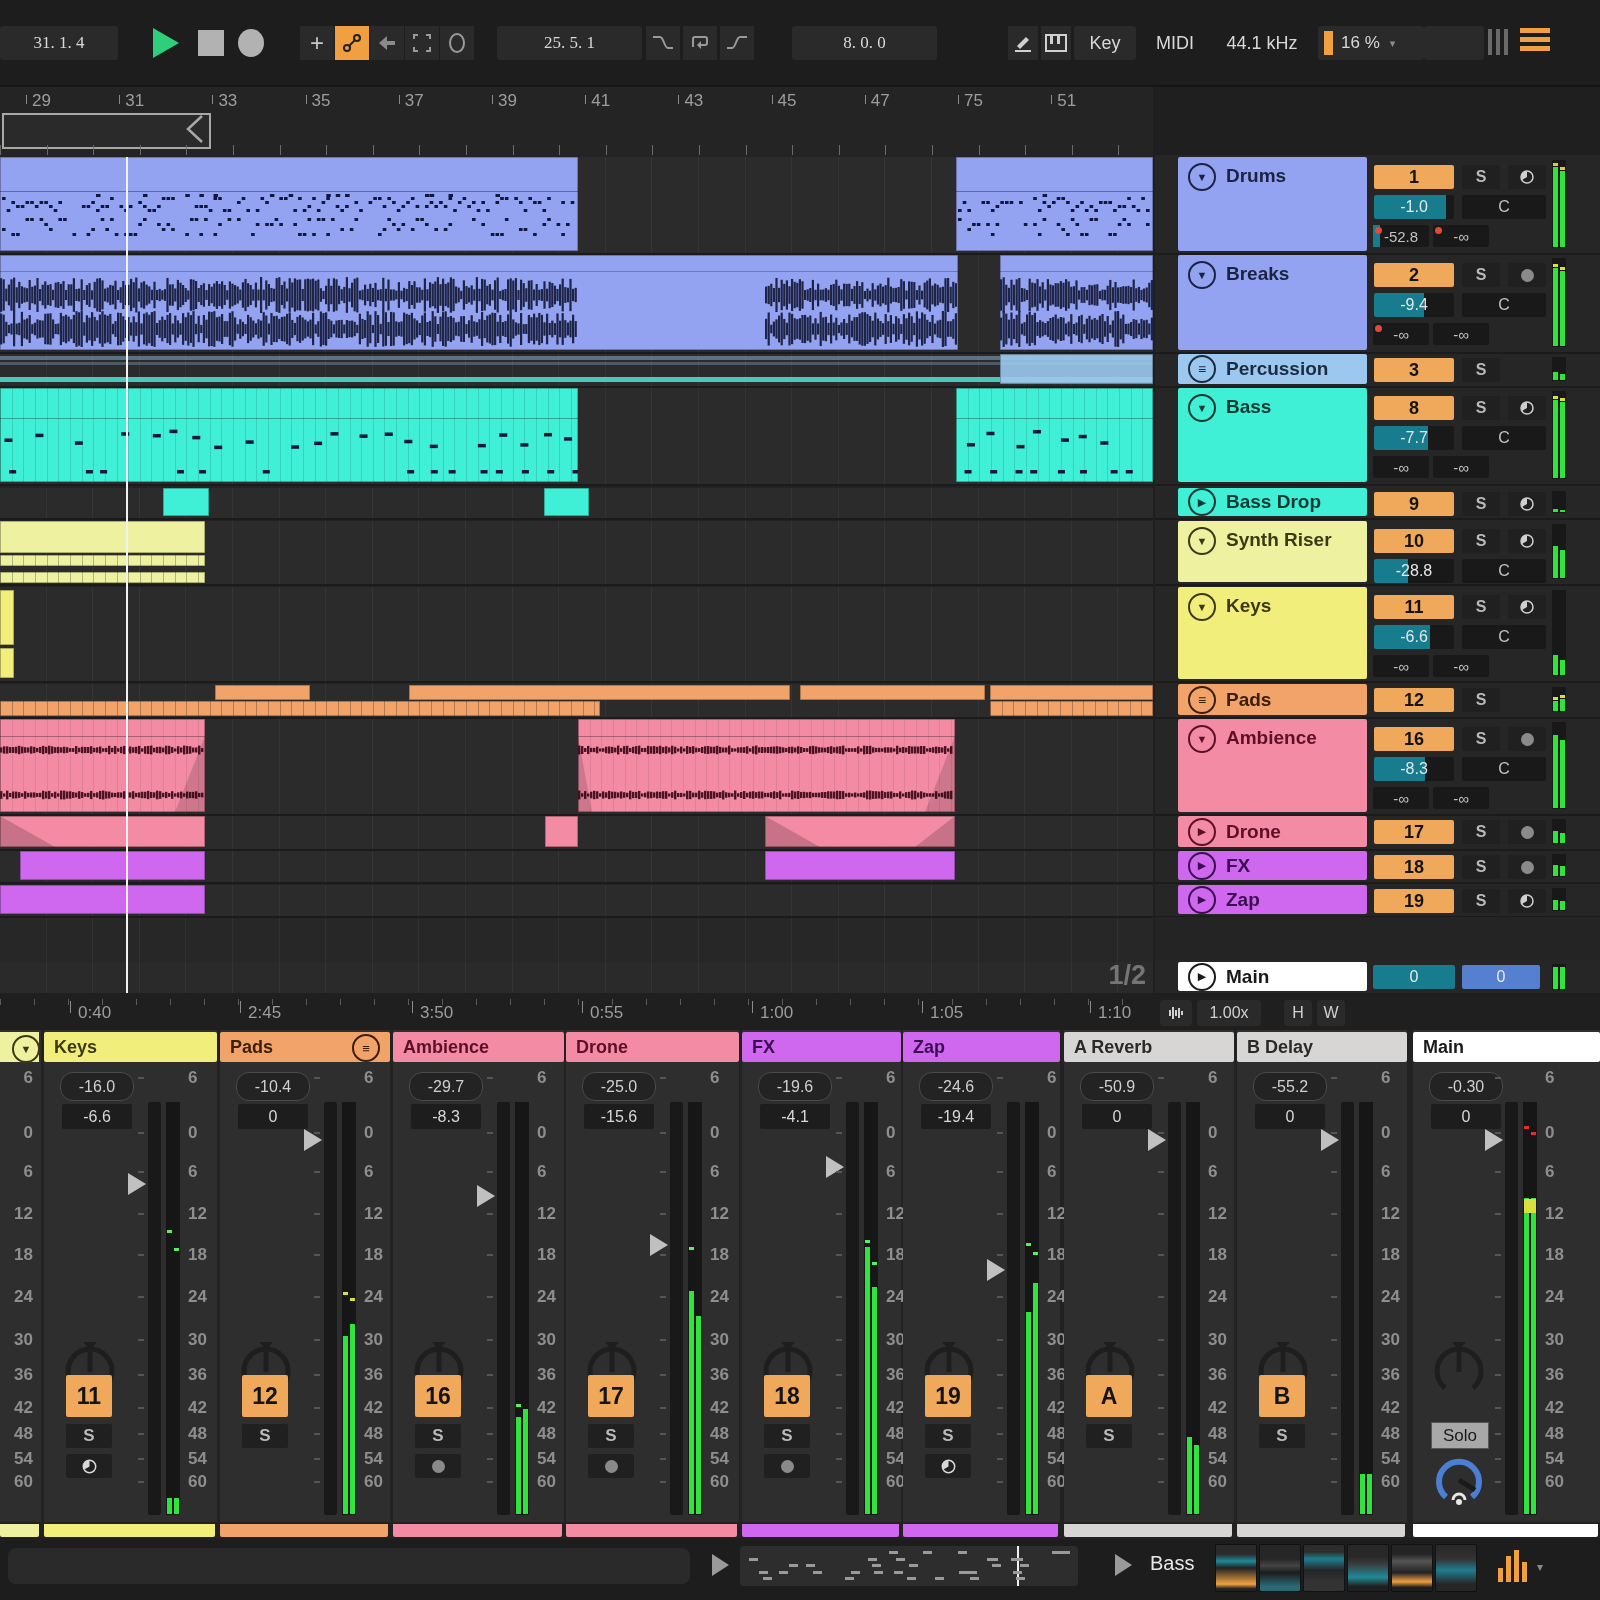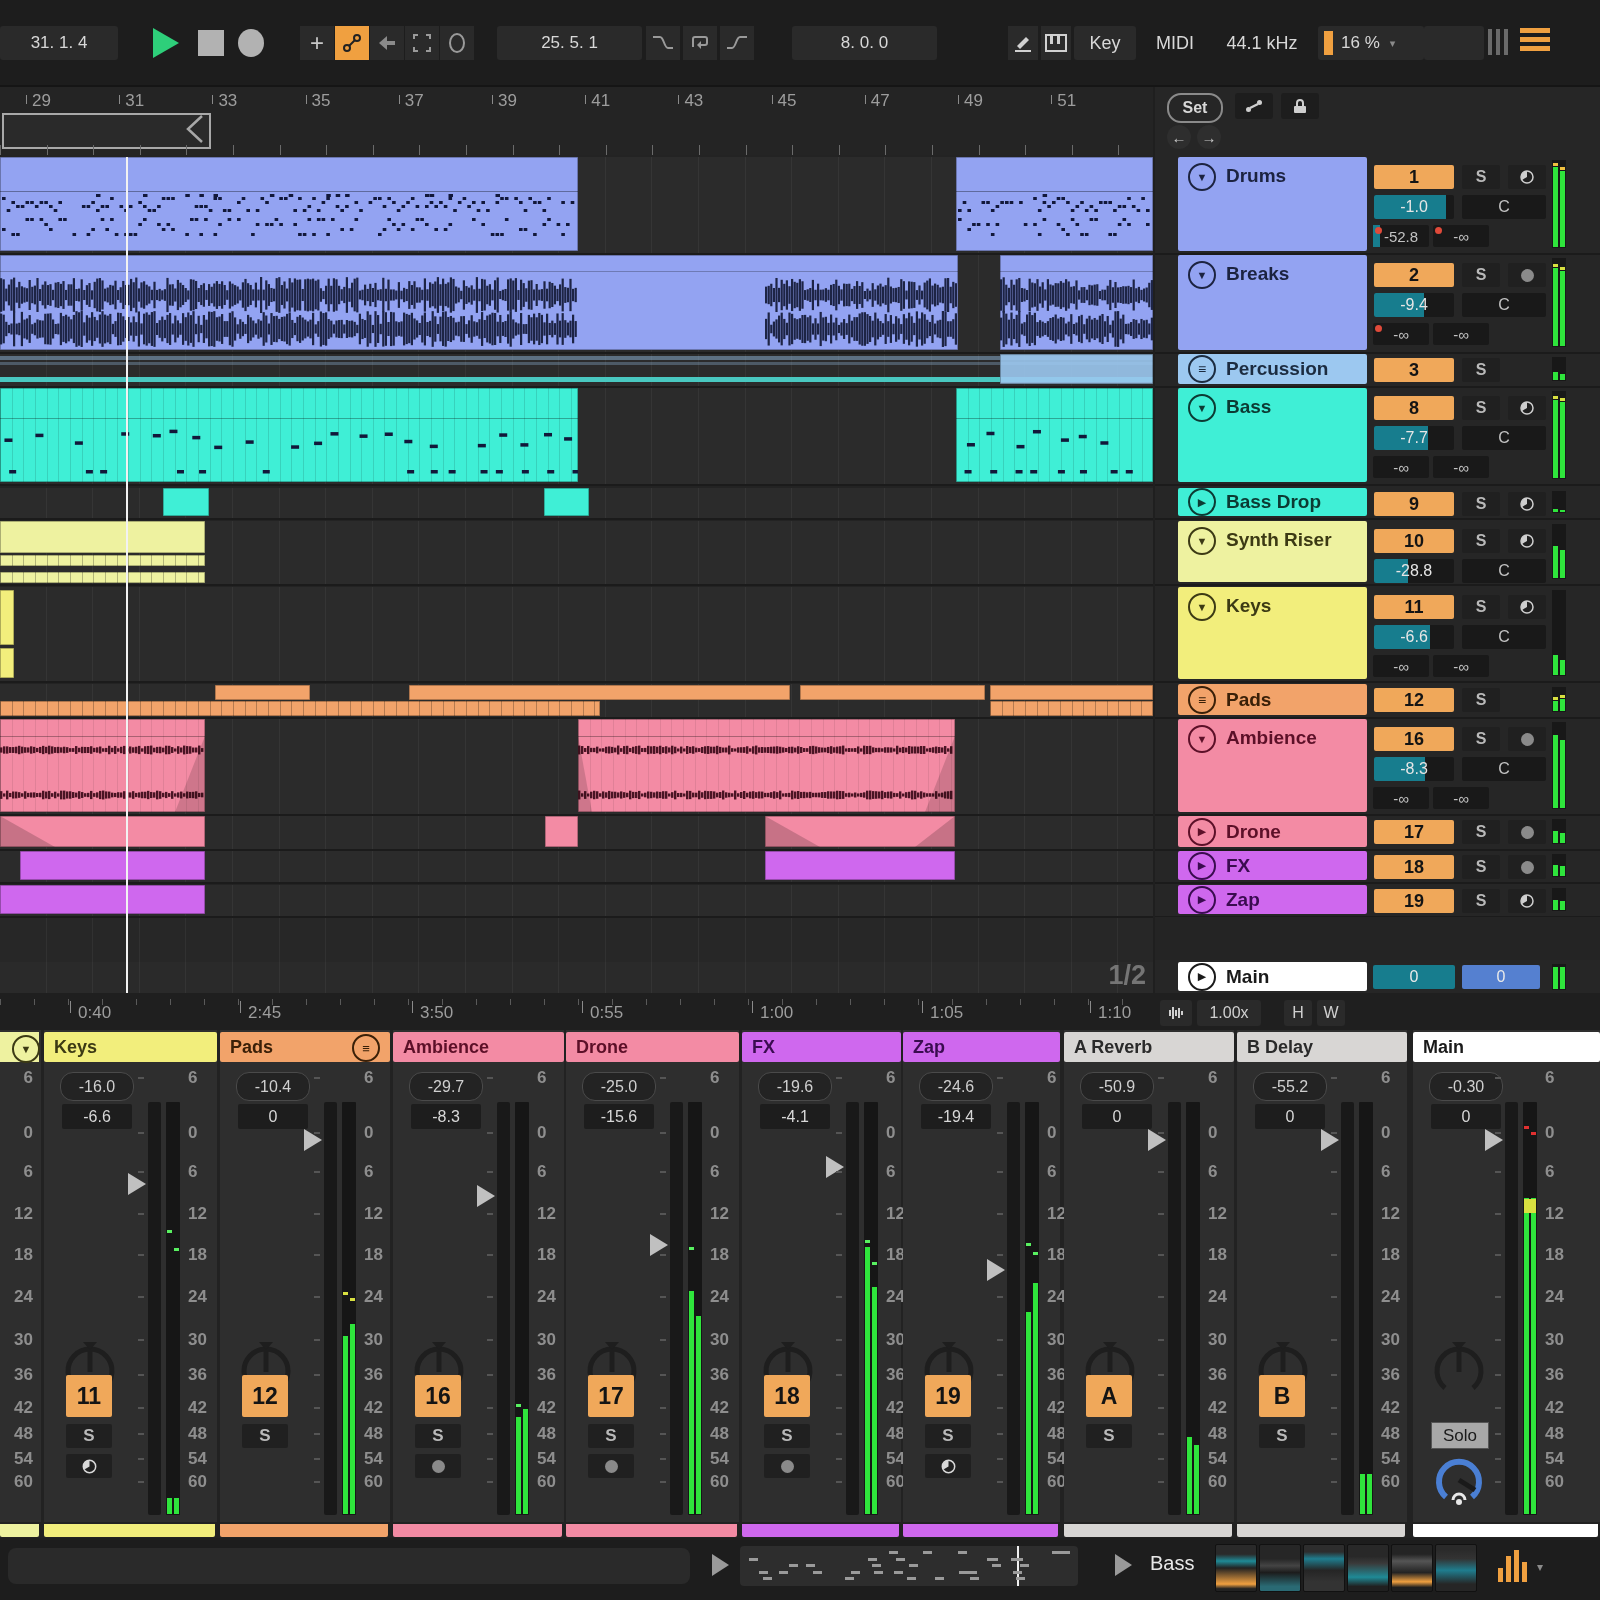--- a/index.html
+++ b/index.html
@@ -1,19 +1,19 @@
 <!DOCTYPE html>
 <html><head>
 <meta charset="utf-8">
 <style>
   html,body{margin:0;padding:0;background:#111;}
   #root{position:relative;width:1600px;height:1600px;background:#1f1f1f;overflow:hidden;
         font-family:"Liberation Sans","DejaVu Sans",sans-serif;color:#cfcfcf;}
   .abs{position:absolute;}
-  .mono{font-family:Liberation Sans, sans-serif;text-align:center;}
+  .mono{font-family:Liberation Serif, serif;text-align:center;}
   .ctr{display:flex;align-items:center;justify-content:center;}
   
   #transport{left:0;top:0;width:1600px;height:85px;background:#1d1d1d;border-bottom:2px solid #151515;}
   .tbox{position:absolute;top:26px;height:34px;background:#2a2a2a;border-radius:3px;
         display:flex;align-items:center;justify-content:center;color:#d8d8d8;font-size:17px;}
   .tbtn{position:absolute;top:26px;height:34px;width:34px;background:#2a2a2a;
         display:flex;align-items:center;justify-content:center;}
   
   #ruler{left:0;top:87px;width:1153px;height:68px;background:#242424;}
   
@@ -180,48 +180,30 @@
       <div style="left: 498px; top: 4px; color: rgb(157, 157, 157); font-size: 17px; position: absolute;">39</div>
       <div style="left: 585.2px; top: 8px; width: 1px; height: 9px; background: rgb(138, 138, 138); position: absolute;"></div>
       <div style="left: 591.2px; top: 4px; color: rgb(157, 157, 157); font-size: 17px; position: absolute;">41</div>
       <div style="left: 678.4px; top: 8px; width: 1px; height: 9px; background: rgb(138, 138, 138); position: absolute;"></div>
       <div style="left: 684.4px; top: 4px; color: rgb(157, 157, 157); font-size: 17px; position: absolute;">43</div>
       <div style="left: 771.6px; top: 8px; width: 1px; height: 9px; background: rgb(138, 138, 138); position: absolute;"></div>
       <div style="left: 777.6px; top: 4px; color: rgb(157, 157, 157); font-size: 17px; position: absolute;">45</div>
       <div style="left: 864.8px; top: 8px; width: 1px; height: 9px; background: rgb(138, 138, 138); position: absolute;"></div>
       <div style="left: 870.8px; top: 4px; color: rgb(157, 157, 157); font-size: 17px; position: absolute;">47</div>
       <div style="left: 958px; top: 8px; width: 1px; height: 9px; background: rgb(138, 138, 138); position: absolute;"></div>
-      <div style="left: 964px; top: 4px; color: rgb(157, 157, 157); font-size: 17px; position: absolute;">49</div>
+      <div style="left: 964px; top: 4px; color: rgb(157, 157, 157); font-size: 17px; position: absolute;">75</div>
       <div style="left: 1051.2px; top: 8px; width: 1px; height: 9px; background: rgb(138, 138, 138); position: absolute;"></div>
       <div style="left: 1057.2px; top: 4px; color: rgb(157, 157, 157); font-size: 17px; position: absolute;">51</div>
       <div style="left: 2px; top: 26px; width: 205px; height: 32px; border: 2px solid rgb(168, 168, 168); background: rgba(60, 60, 60, 0.25); position: absolute;">
         <svg width="22" height="28" style="position: absolute; left: 178px; top: 0px;">
           <path d="M20 1 L6 14 L20 27" fill="none" stroke="#a8a8a8" stroke-width="2.5"></path>
         </svg>
       </div>
       <div style="left: 0px; top: 58px; width: 1153px; height: 10px; background-image: repeating-linear-gradient(90deg, rgb(106, 106, 106) 0px, rgb(106, 106, 106) 1px, transparent 1px, transparent 46.6px); position: absolute;"></div>
     </div>
-  <div class="abs" style="left:1155px;top:87px;width:445px;height:68px;background:#262626;">
-    <div class="abs ctr" style="left:12px;top:6px;width:52px;height:26px;border:2px solid #8a8a8a;border-radius:14px;color:#d8d8d8;font-size:16px;font-weight:bold;">Set</div>
-    <div class="abs ctr" style="left:80px;top:6px;width:38px;height:26px;background:#1d1d1d;border-radius:3px;">
-      <svg width="18" height="14" viewBox="0 0 18 14">
-          <circle cx="3.5" cy="10.5" r="2.5" fill="#cfcfcf"></circle>
-          <circle cx="14.5" cy="3.5" r="2.5" fill="#cfcfcf"></circle>
-          <line x1="5" y1="9" x2="13" y2="5" stroke="#cfcfcf" stroke-width="2.5"></line>
-        </svg>
-    </div>
-    <div class="abs ctr" style="left:126px;top:6px;width:38px;height:26px;background:#1d1d1d;border-radius:3px;">
-      <svg width="14" height="15" viewBox="0 0 14 15">
-          <rect x="1" y="7" width="12" height="7" rx="1" fill="#cfcfcf"></rect>
-          <path d="M4 7 V4 a3 3 0 0 1 6 0 V7" fill="none" stroke="#cfcfcf" stroke-width="2"></path>
-        </svg>
-    </div>
-    <div class="abs ctr" style="left:12px;top:38px;width:24px;height:24px;background:#2e2e2e;border-radius:50%;color:#c8c8c8;font-size:15px;">←</div>
-    <div class="abs ctr" style="left:42px;top:38px;width:24px;height:24px;background:#2e2e2e;border-radius:50%;color:#c8c8c8;font-size:15px;">→</div>
-  </div>
 
   <div id="arr" class="abs">
       <div style="left: 0px; top: 762px; width: 1153px; height: 45px; background: repeating-linear-gradient(90deg, rgba(0, 0, 0, 0) 0px, rgba(0, 0, 0, 0) 45.6px, rgb(49, 49, 49) 45.6px, rgb(49, 49, 49) 46.6px) rgb(39, 39, 39); position: absolute;"></div>
       <div style="left: 0px; top: 807px; width: 1153px; height: 31px; background: repeating-linear-gradient(90deg, rgba(0, 0, 0, 0) 0px, rgba(0, 0, 0, 0) 45.6px, rgb(52, 52, 52) 45.6px, rgb(52, 52, 52) 46.6px) rgb(42, 42, 42); position: absolute;"></div>
       <div style="left: 1060px; top: 805px; width: 86px; text-align: right; color: rgb(117, 117, 117); font-size: 27px; font-weight: bold; position: absolute;">1/2</div>
       <div class="trackrow" style="left: 0px; top: 2px; width: 1153px; height: 96px; position: absolute;">
         <div class="clip beatgrid" style="left: 0px; top: 0px; width: 578px; height: 94px; background: rgb(147, 163, 242); position: absolute;">
           <div style="left: 0px; top: 0px; width: 100%; height: 34px; border-bottom: 1px solid rgba(0, 0, 0, 0.35); position: absolute;"></div>
           <svg width="578" height="94" style="position: absolute; left: 0px; top: 0px;">
             <rect x="2" y="40" width="3.6" height="3" fill="#12183a"></rect>

